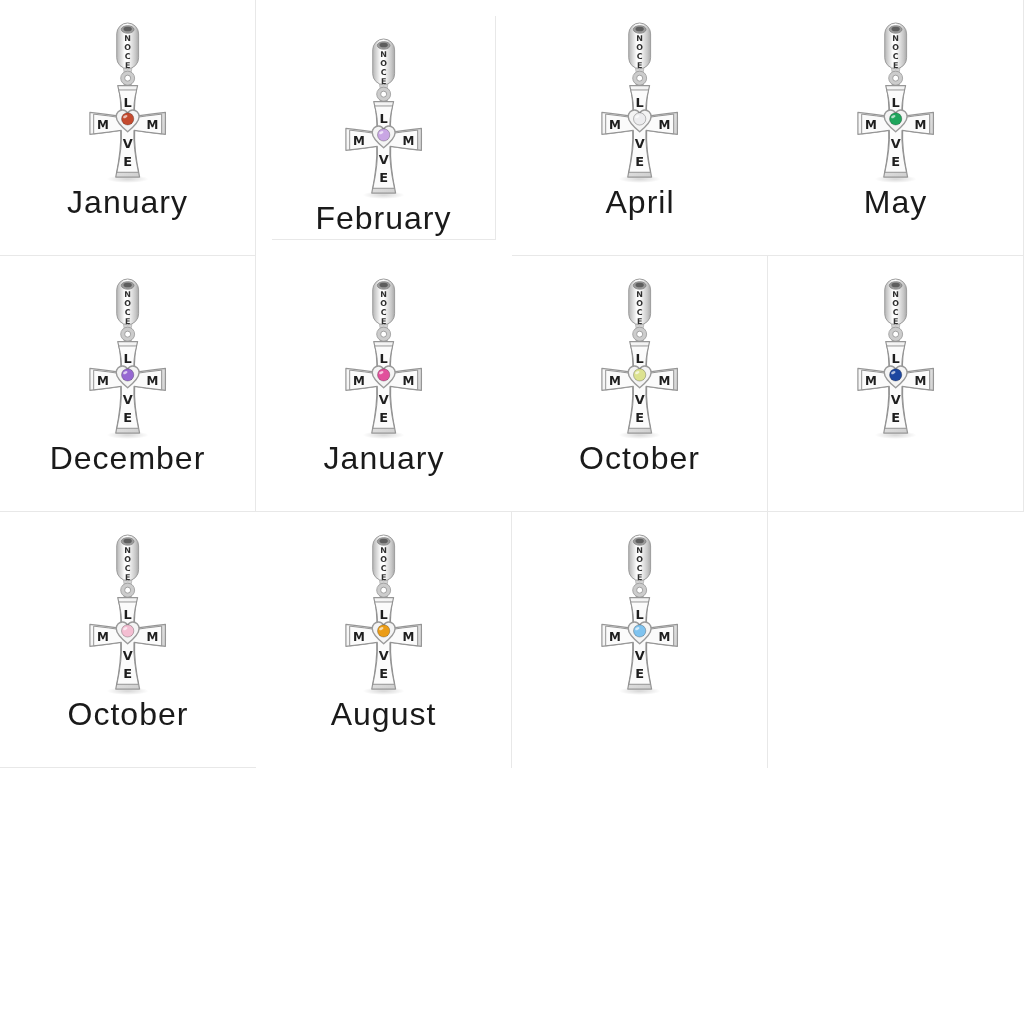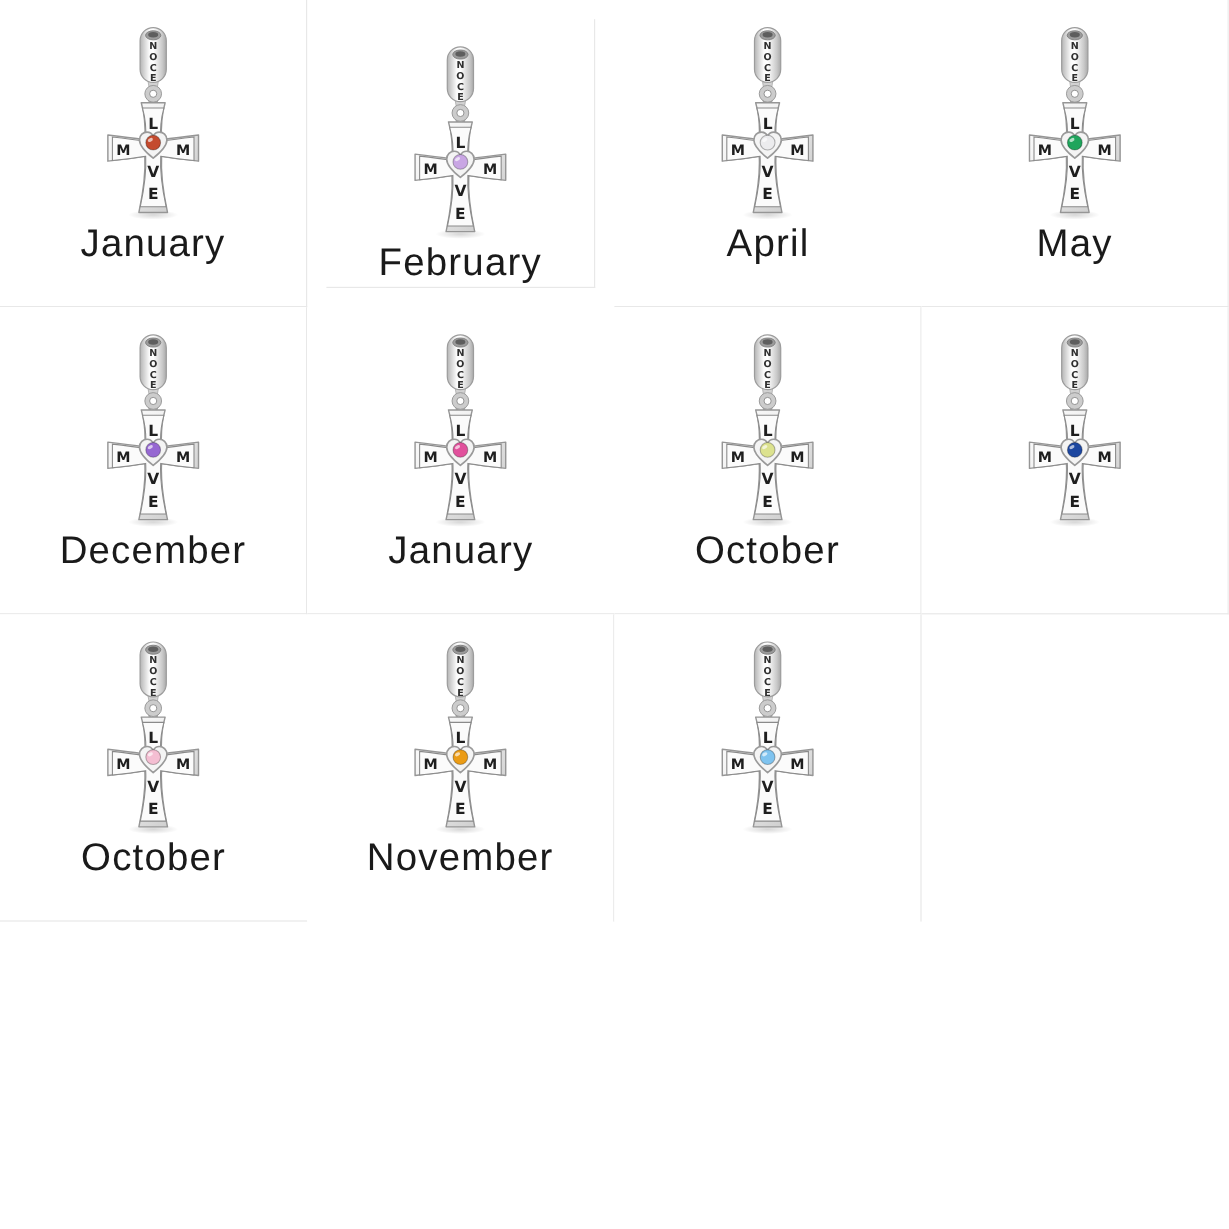--- a/index.html
+++ b/index.html
@@ -178,21 +178,21 @@
     </svg>
     <figcaption class="caption">October</figcaption>
   </figure>
 
   <figure class="cell" style="margin:0">
     <svg class="charm" viewBox="0 0 110 165">
       <use href="#charm-body"></use>
       <circle cx="55" cy="99.5" r="6.2" fill="#eb9c16"></circle>
       <use href="#gem-overlay"></use>
     </svg>
-    <figcaption class="caption">November</figcaption>
+    <figcaption class="caption">August</figcaption>
   </figure>
 
   <figure class="cell" style="margin:0">
     <svg class="charm" viewBox="0 0 110 165">
       <use href="#charm-body"></use>
       <circle cx="55" cy="99.5" r="6.2" fill="#7fc3ef"></circle>
       <use href="#gem-overlay"></use>
     </svg>
   </figure>
 

